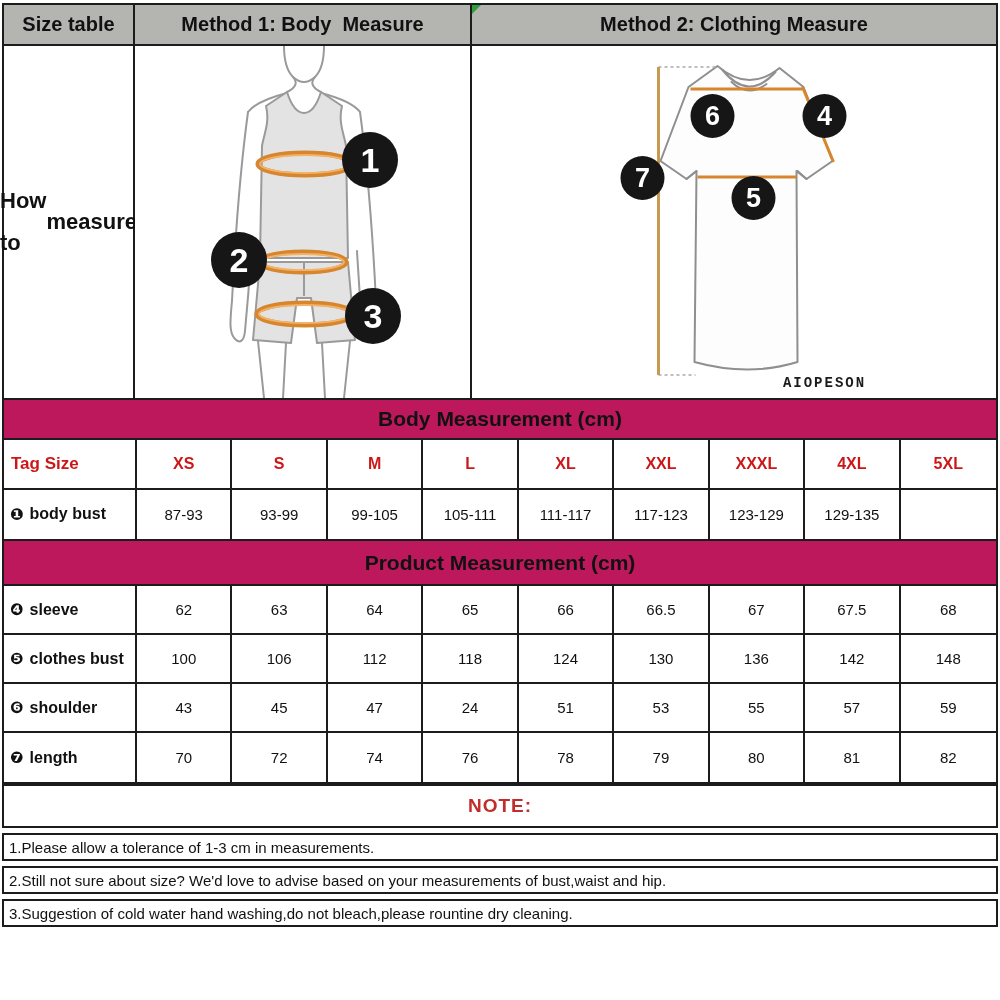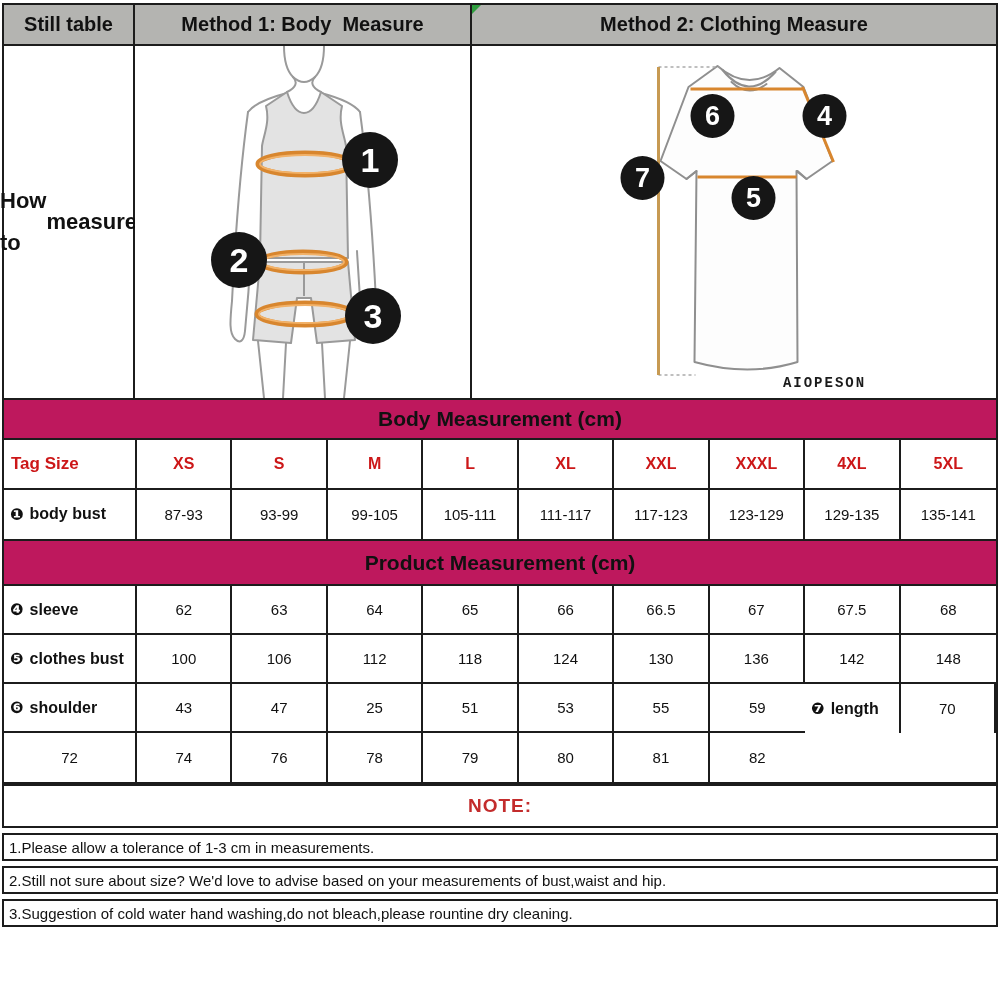--- a/index.html
+++ b/index.html
@@ -62,21 +62,21 @@
   svg text{font-family:"Liberation Sans",sans-serif;}
   .brand-text{font-family:"Liberation Mono",monospace;}
 </style>
 </head>
 <body>
 
 <div class="sheet">
 
   <div class="sec grid3 top-row">
     <div class="cell hdr br">
-        <span>Still table</span>
+        <span>Size table</span>
       </div>
     <div class="cell hdr br">
         <span>Method 1: Body  Measure</span>
       </div>
     <div class="cell hdr">
       <span class="green-tri"></span>
       <span>Method 2: Clothing Measure</span>
     </div>
   </div>
 
@@ -200,21 +200,20 @@
       <span>body bust</span>
     </div>
     <div class="cell val br">87-93</div>
     <div class="cell val br">93-99</div>
     <div class="cell val br">99-105</div>
     <div class="cell val br">105-111</div>
     <div class="cell val br">111-117</div>
     <div class="cell val br">117-123</div>
     <div class="cell val br">123-129</div>
     <div class="cell val br">129-135</div>
-    <div class="cell val">135-141</div>
   </div>
 
   <div class="sec band band2 overlap">
     <span>Product Measurement (cm)</span>
   </div>
 
   <div class="sec tableB overlap">
     <div class="cell rowlabel br bb">
       <span class="glyph">❹</span>
       <span>sleeve</span>
@@ -241,25 +240,27 @@
     <div class="cell val br bb">130</div>
     <div class="cell val br bb">136</div>
     <div class="cell val br bb">142</div>
     <div class="cell val bb">148</div>
 
     <div class="cell rowlabel br bb">
       <span class="glyph">❻</span>
       <span>shoulder</span>
     </div>
     <div class="cell val br bb">43</div>
+    <div class="cell val br bb">45</div>
     <div class="cell val br bb">47</div>
-    <div class="cell val br bb">25</div>
+    <div class="cell val br bb">24</div>
     <div class="cell val br bb">51</div>
     <div class="cell val br bb">53</div>
     <div class="cell val br bb">55</div>
+    <div class="cell val br bb">57</div>
     <div class="cell val bb">59</div>
 
     <div class="cell rowlabel br">
       <span class="glyph">❼</span>
       <span>length</span>
     </div>
     <div class="cell val br">70</div>
     <div class="cell val br">72</div>
     <div class="cell val br">74</div>
     <div class="cell val br">76</div>

